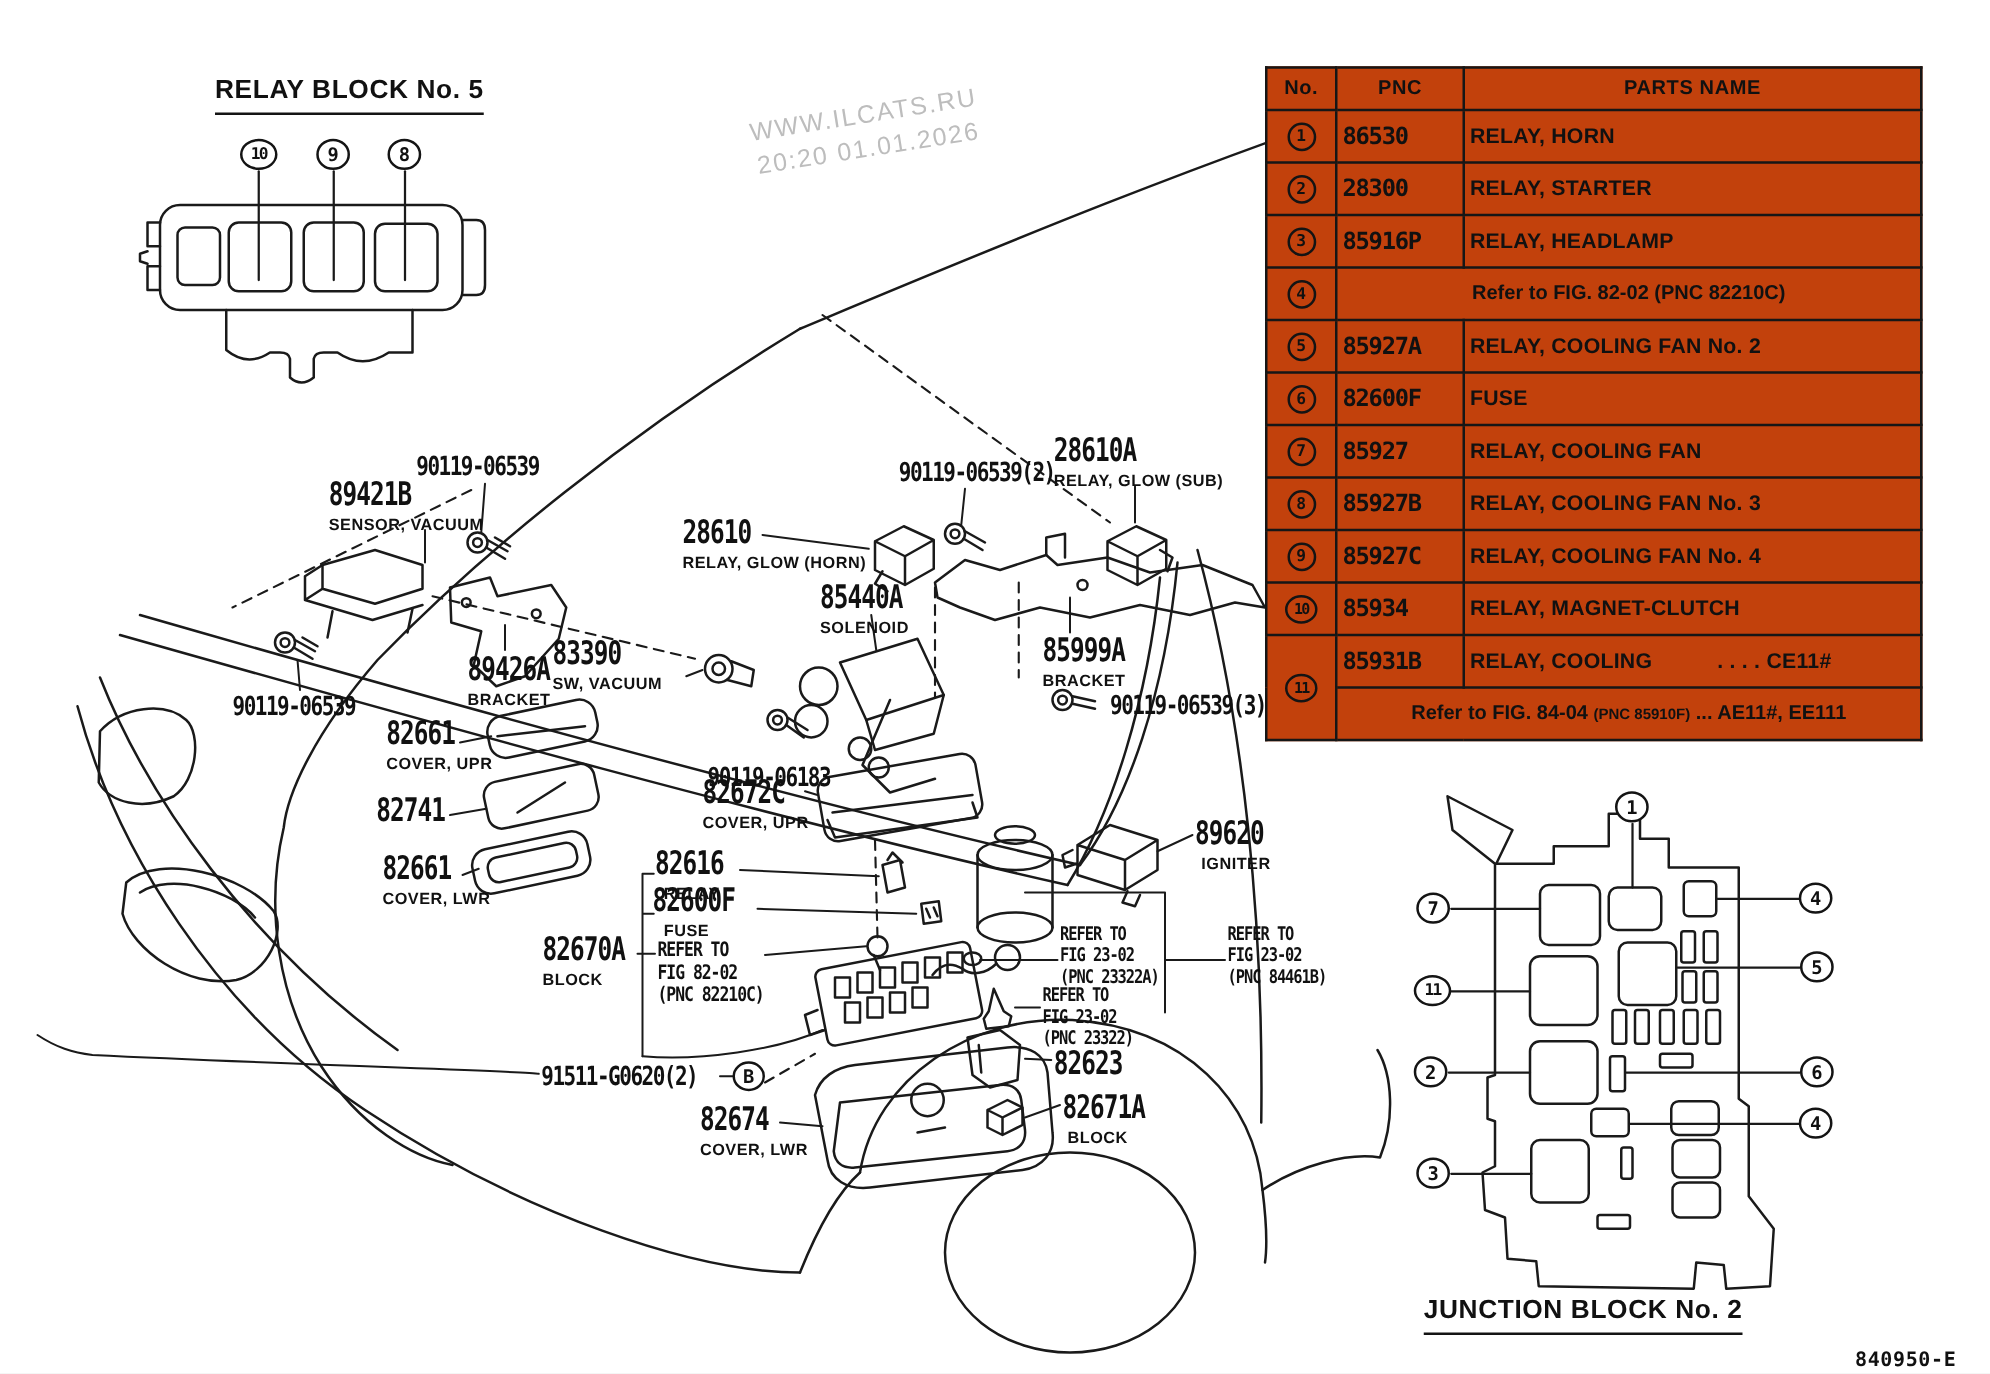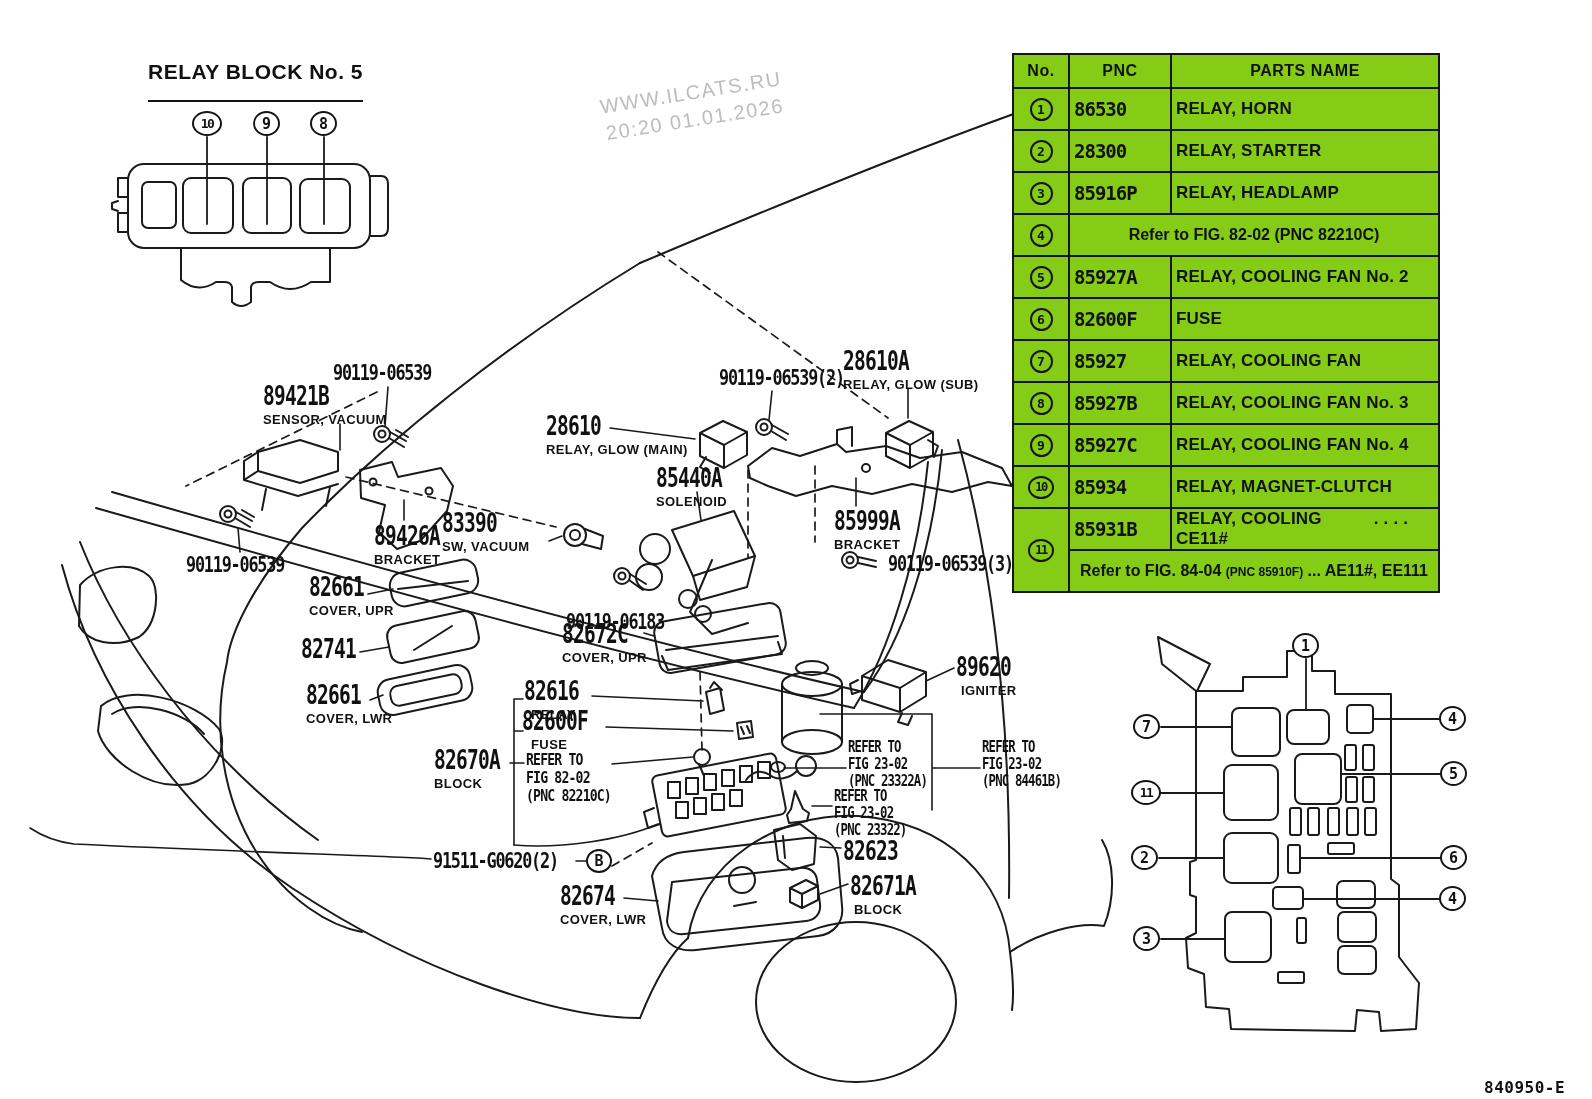--- a/index.html
+++ b/index.html
@@ -2,21 +2,21 @@
 <html><head>
 <meta charset="utf-8">
 <style>
   html,body{margin:0;padding:0;background:#e8e8e8;}
   .canvas{position:relative;width:1592px;height:1099px;background:#ffffff;overflow:hidden;
           font-family:"Liberation Sans",sans-serif;color:#111;}
   svg.art{position:absolute;left:0;top:0;}
 
   
   .fig-title{position:absolute;font:bold 21px "Liberation Sans",sans-serif;letter-spacing:.5px;
-             border-bottom:2px solid #141414;padding-bottom:16px;white-space:nowrap;}
+             border-bottom:2px solid #141414;padding-bottom:6px;white-space:nowrap;margin-left:24px;}
 
   
   .wm{position:absolute;left:598px;top:94px;color:#bdbdbd;font:20px "Liberation Sans",sans-serif;
       letter-spacing:1.5px;transform:rotate(-9deg);transform-origin:0 0;text-align:center;line-height:27px;}
 
   
   .plabel{position:absolute;white-space:nowrap;}
   .pn{font:bold 26px/1 "DejaVu Sans Mono",monospace;transform:scaleX(.75);transform-origin:0 0;letter-spacing:-1px;}
   .pn-sm .pn{font-size:21px;transform:scaleX(.8);letter-spacing:-1.5px;}
   .ps{font:bold 13px/1.1 "Liberation Sans",sans-serif;letter-spacing:.4px;margin-top:4px;}
@@ -27,21 +27,21 @@
   
   .callout{position:absolute;width:27px;height:25px;border:2px solid #141414;border-radius:50%;
            background:#fff;display:flex;align-items:center;justify-content:center;box-sizing:border-box;
            font:bold 15px "DejaVu Sans Mono",monospace;}
   .callout.wide{width:30px;font-size:13px;letter-spacing:-1.5px;}
   .badge{position:absolute;width:26px;height:24px;border:2px solid #141414;border-radius:50%;background:#fff;
          display:flex;align-items:center;justify-content:center;box-sizing:border-box;
          font:bold 15px "DejaVu Sans Mono",monospace;}
 
   
-  .ptable{position:absolute;left:1012px;top:53px;width:428px;border-collapse:collapse;background:#84cc16;}
+  .ptable{position:absolute;left:1012px;top:53px;width:526px;border-collapse:collapse;background:#c2410c;}
   .ptable th,.ptable td{border:2px solid #161616;padding:0 4px;}
   .ptable thead tr{height:34px;}
   .ptable tbody tr{height:42px;}
   .ptable th{font:bold 16px "Liberation Sans",sans-serif;letter-spacing:.5px;text-align:center;}
   .cell-no{width:46px;text-align:center;}
   .cell-pnc{width:92px;text-align:left;font:bold 19px "DejaVu Sans Mono",monospace;letter-spacing:-1px;}
   .cell-name{font:bold 17px "Liberation Sans",sans-serif;letter-spacing:.2px;padding-left:10px;}
   .cell-refer{font:bold 16px "Liberation Sans",sans-serif;text-align:center;}
   .cell-refer .sm{font-size:12px;}
   .note{margin-left:52px;}
@@ -300,20 +300,21 @@
       <path d="M612,866 L652,843"></path>
     </g>
   </svg>
 
   <div class="wm">
     <div>WWW.ILCATS.RU</div>
     <div>20:20 01.01.2026</div>
   </div>
 
   <div class="fig-title" style="left:148px;top:60px">RELAY BLOCK No. 5</div>
+  <div class="fig-title" style="left:1115px;top:1036px">JUNCTION BLOCK No. 2</div>
 
   <div class="plabel pn-sm" style="left:333px;top:363px">
     <div class="pn">90119-06539</div>
     </div>
   <div class="plabel" style="left:263px;top:383px">
     <div class="pn">89421B</div>
     <div class="ps">SENSOR, VACUUM</div>
     </div>
   <div class="plabel" style="left:374px;top:523px">
     <div class="pn">89426A</div>
@@ -336,21 +337,21 @@
   <div class="plabel" style="left:306px;top:682px">
     <div class="pn">82661</div>
     <div class="ps">COVER, LWR</div>
     </div>
   <div class="plabel" style="left:434px;top:747px">
     <div class="pn">82670A</div>
     <div class="ps">BLOCK</div>
     </div>
   <div class="plabel" style="left:546px;top:413px">
     <div class="pn">28610</div>
-    <div class="ps">RELAY, GLOW (MAIN)</div>
+    <div class="ps">RELAY, GLOW (HORN)</div>
     </div>
   <div class="plabel" style="left:656px;top:465px">
     <div class="pn">85440A</div>
     <div class="ps">SOLENOID</div>
     </div>
   <div class="plabel pn-sm" style="left:719px;top:368px">
     <div class="pn">90119-06539(2)</div>
     </div>
   <div class="plabel" style="left:843px;top:348px">
     <div class="pn">28610A</div>

